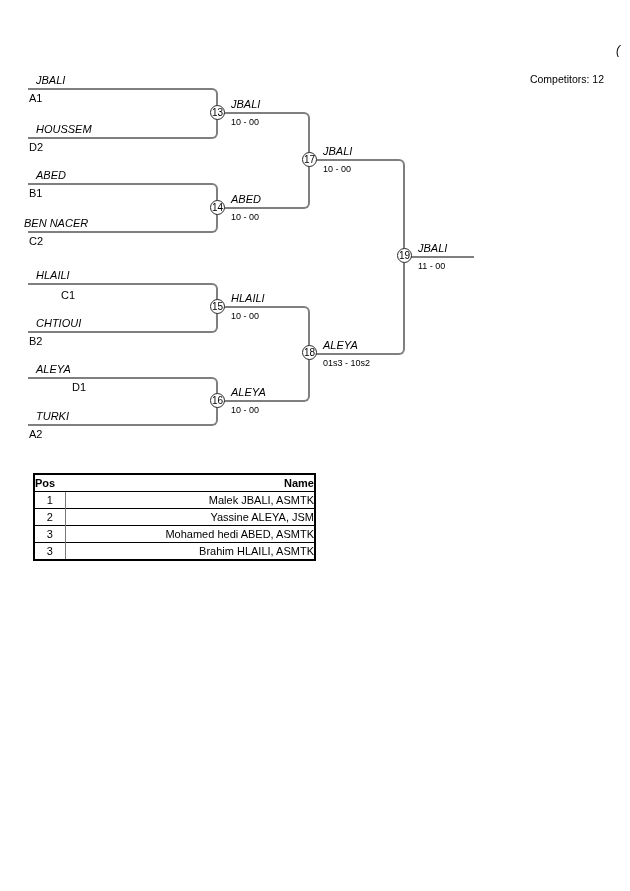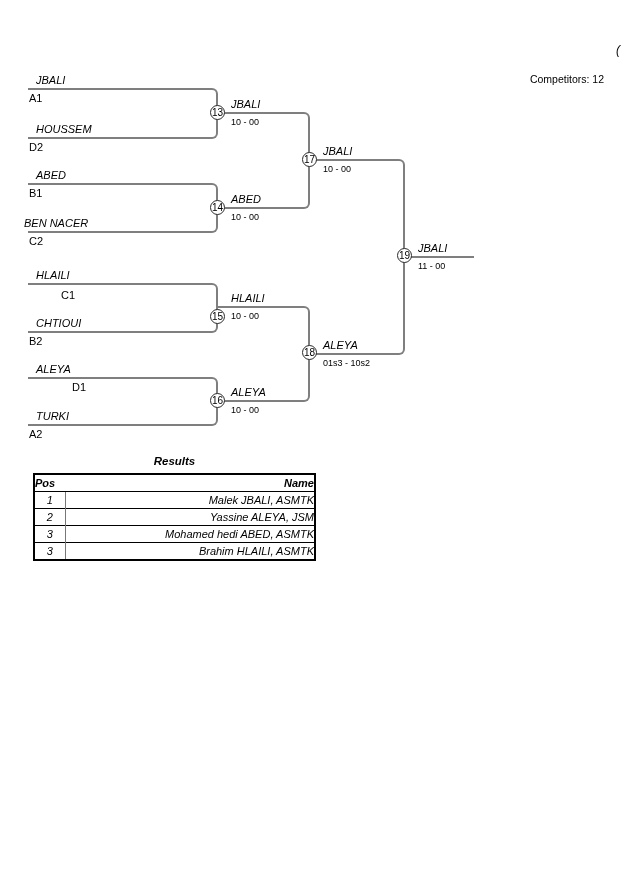--- a/index.html
+++ b/index.html
@@ -17,21 +17,21 @@
   .mcircle{position:absolute;width:15px;height:15px;box-sizing:border-box;
            border:1px solid #2b2b2b;border-radius:50%;background:#fff;
            font-size:10px;line-height:13px;text-align:center;z-index:2;}
   .pname{position:absolute;font-style:italic;font-size:11px;line-height:12px;white-space:nowrap;}
   .pseed{position:absolute;font-size:11px;line-height:12px;white-space:nowrap;}
   .pscore{position:absolute;font-size:9px;line-height:10px;white-space:nowrap;}
   
   .results-title{position:absolute;left:33px;top:455px;width:283px;text-align:center;
                  font-size:11.5px;font-weight:bold;font-style:italic;}
   .results-table{position:absolute;left:33px;top:473px;width:283px;
-                 border-collapse:collapse;font-size:11px;font-style:italic;
+                 border-collapse:collapse;font-size:11px;
                  border:2px solid #000;table-layout:fixed;padding-left:23px;}
   .results-table th,.results-table td{height:16px;padding:0;border-top:1.5px solid #000;}
   .results-table th{border-top:0;font-weight:bold;}
   .th-pos{width:30px;text-align:left;padding-left:7px;}
   .th-name{text-align:right;}
   .td-pos{width:30px;text-align:center;}
   .td-name{border-left:1px solid #777;padding-left:8px;text-align:right;}
 </style>
 </head>
 <body>
@@ -68,21 +68,21 @@
   <div class="pname" style="left:36px;top:317px;">CHTIOUI</div>
   <div class="pseed" style="left:29px;top:335px;">B2</div>
 
   <div class="pname" style="left:36px;top:363px;">ALEYA</div>
   <div class="pseed" style="left:29px;top:381px;padding-left:43px;">D1</div>
   <div class="pname" style="left:36px;top:410px;">TURKI</div>
   <div class="pseed" style="left:29px;top:428px;">A2</div>
 
   <div class="mcircle" style="left:210px;top:105px;">13</div>
   <div class="mcircle" style="left:210px;top:200px;">14</div>
-  <div class="mcircle" style="left:210px;top:309px;">15</div>
+  <div class="mcircle" style="left:210px;top:299px;">15</div>
   <div class="mcircle" style="left:210px;top:393px;">16</div>
   <div class="mcircle" style="left:302px;top:152px;">17</div>
   <div class="mcircle" style="left:302px;top:345px;">18</div>
   <div class="mcircle" style="left:397px;top:248px;">19</div>
 
   <div class="pname" style="left:231px;top:98px;">JBALI</div>
   <div class="pscore" style="left:231px;top:117px;">10 - 00</div>
   <div class="pname" style="left:231px;top:193px;">ABED</div>
   <div class="pscore" style="left:231px;top:212px;">10 - 00</div>
   <div class="pname" style="left:231px;top:292px;">HLAILI</div>
@@ -91,21 +91,20 @@
   <div class="pscore" style="left:231px;top:405px;">10 - 00</div>
 
   <div class="pname" style="left:323px;top:145px;">JBALI</div>
   <div class="pscore" style="left:323px;top:164px;">10 - 00</div>
   <div class="pname" style="left:323px;top:339px;">ALEYA</div>
   <div class="pscore" style="left:323px;top:358px;">01s3 - 10s2</div>
 
   <div class="pname" style="left:418px;top:242px;">JBALI</div>
   <div class="pscore" style="left:418px;top:261px;">11 - 00</div>
 
-  <div class="results-title">Results</div>
   <table class="results-table">
     <tbody>
         <tr>
       <th class="th-pos">Pos</th>
       <th class="th-name">Name</th>
     </tr>
     <tr>
       <td class="td-pos">1</td>
       <td class="td-name">Malek JBALI, ASMTK</td>
     </tr>

